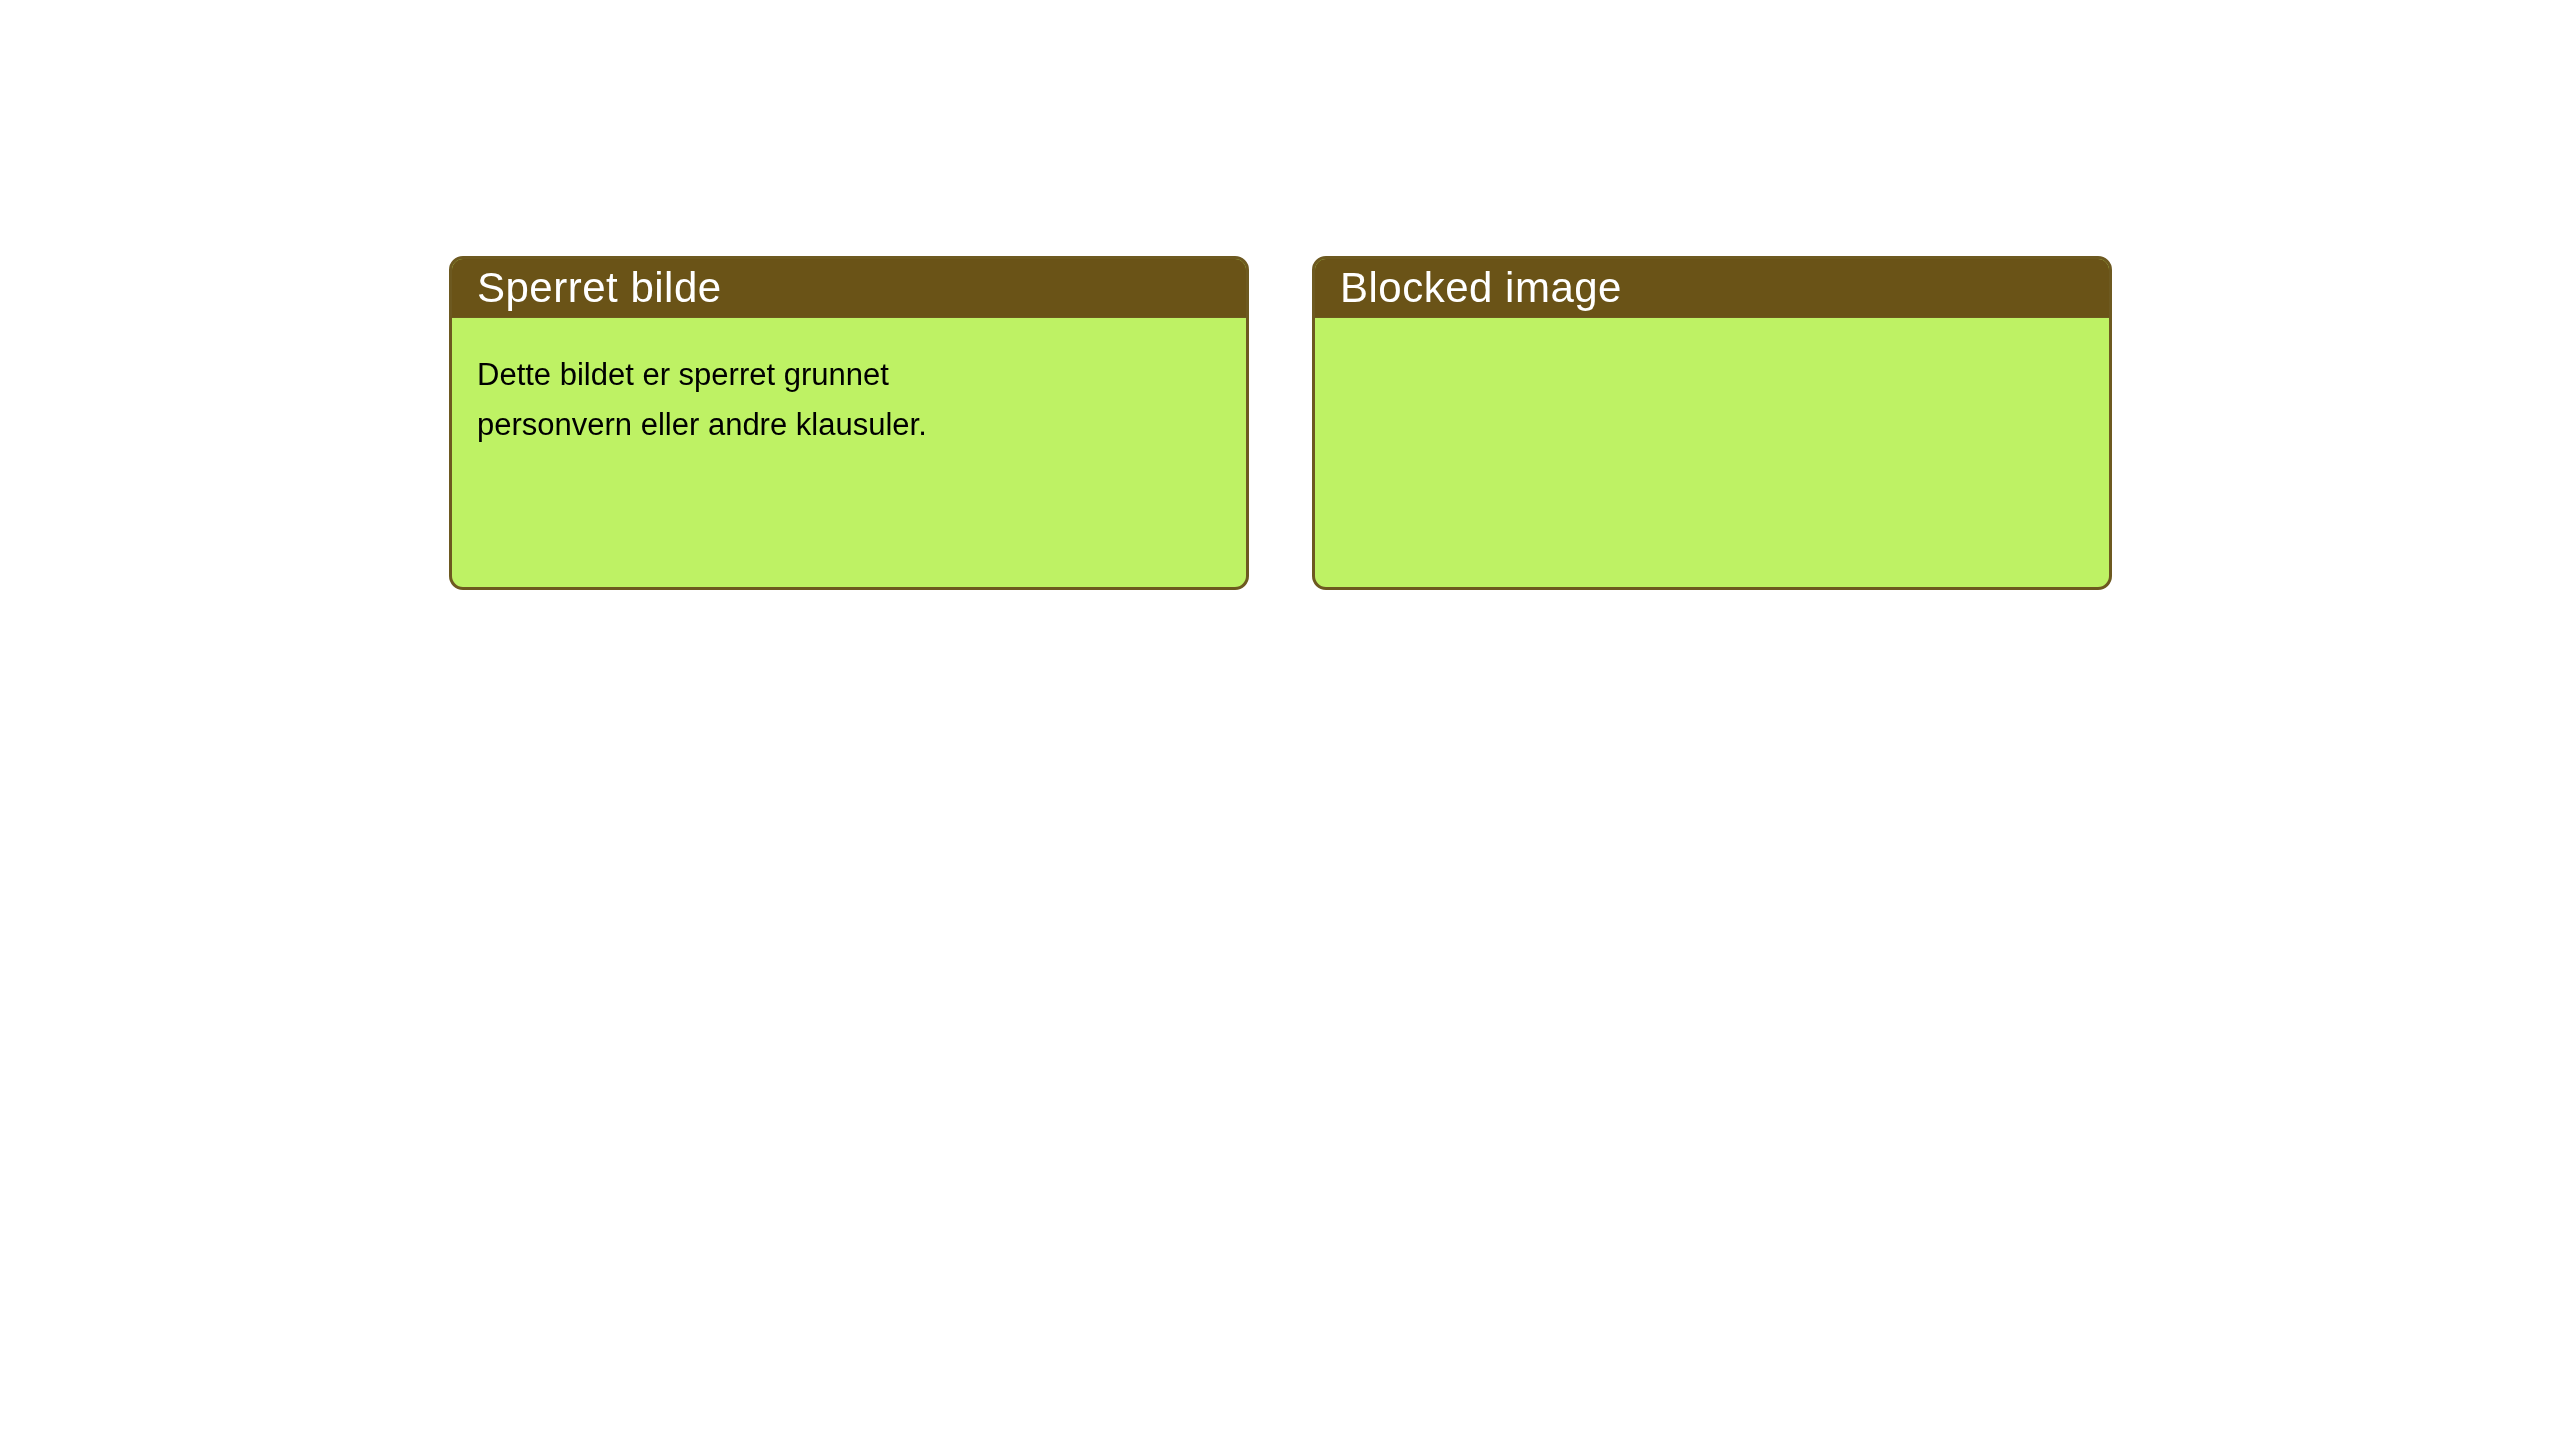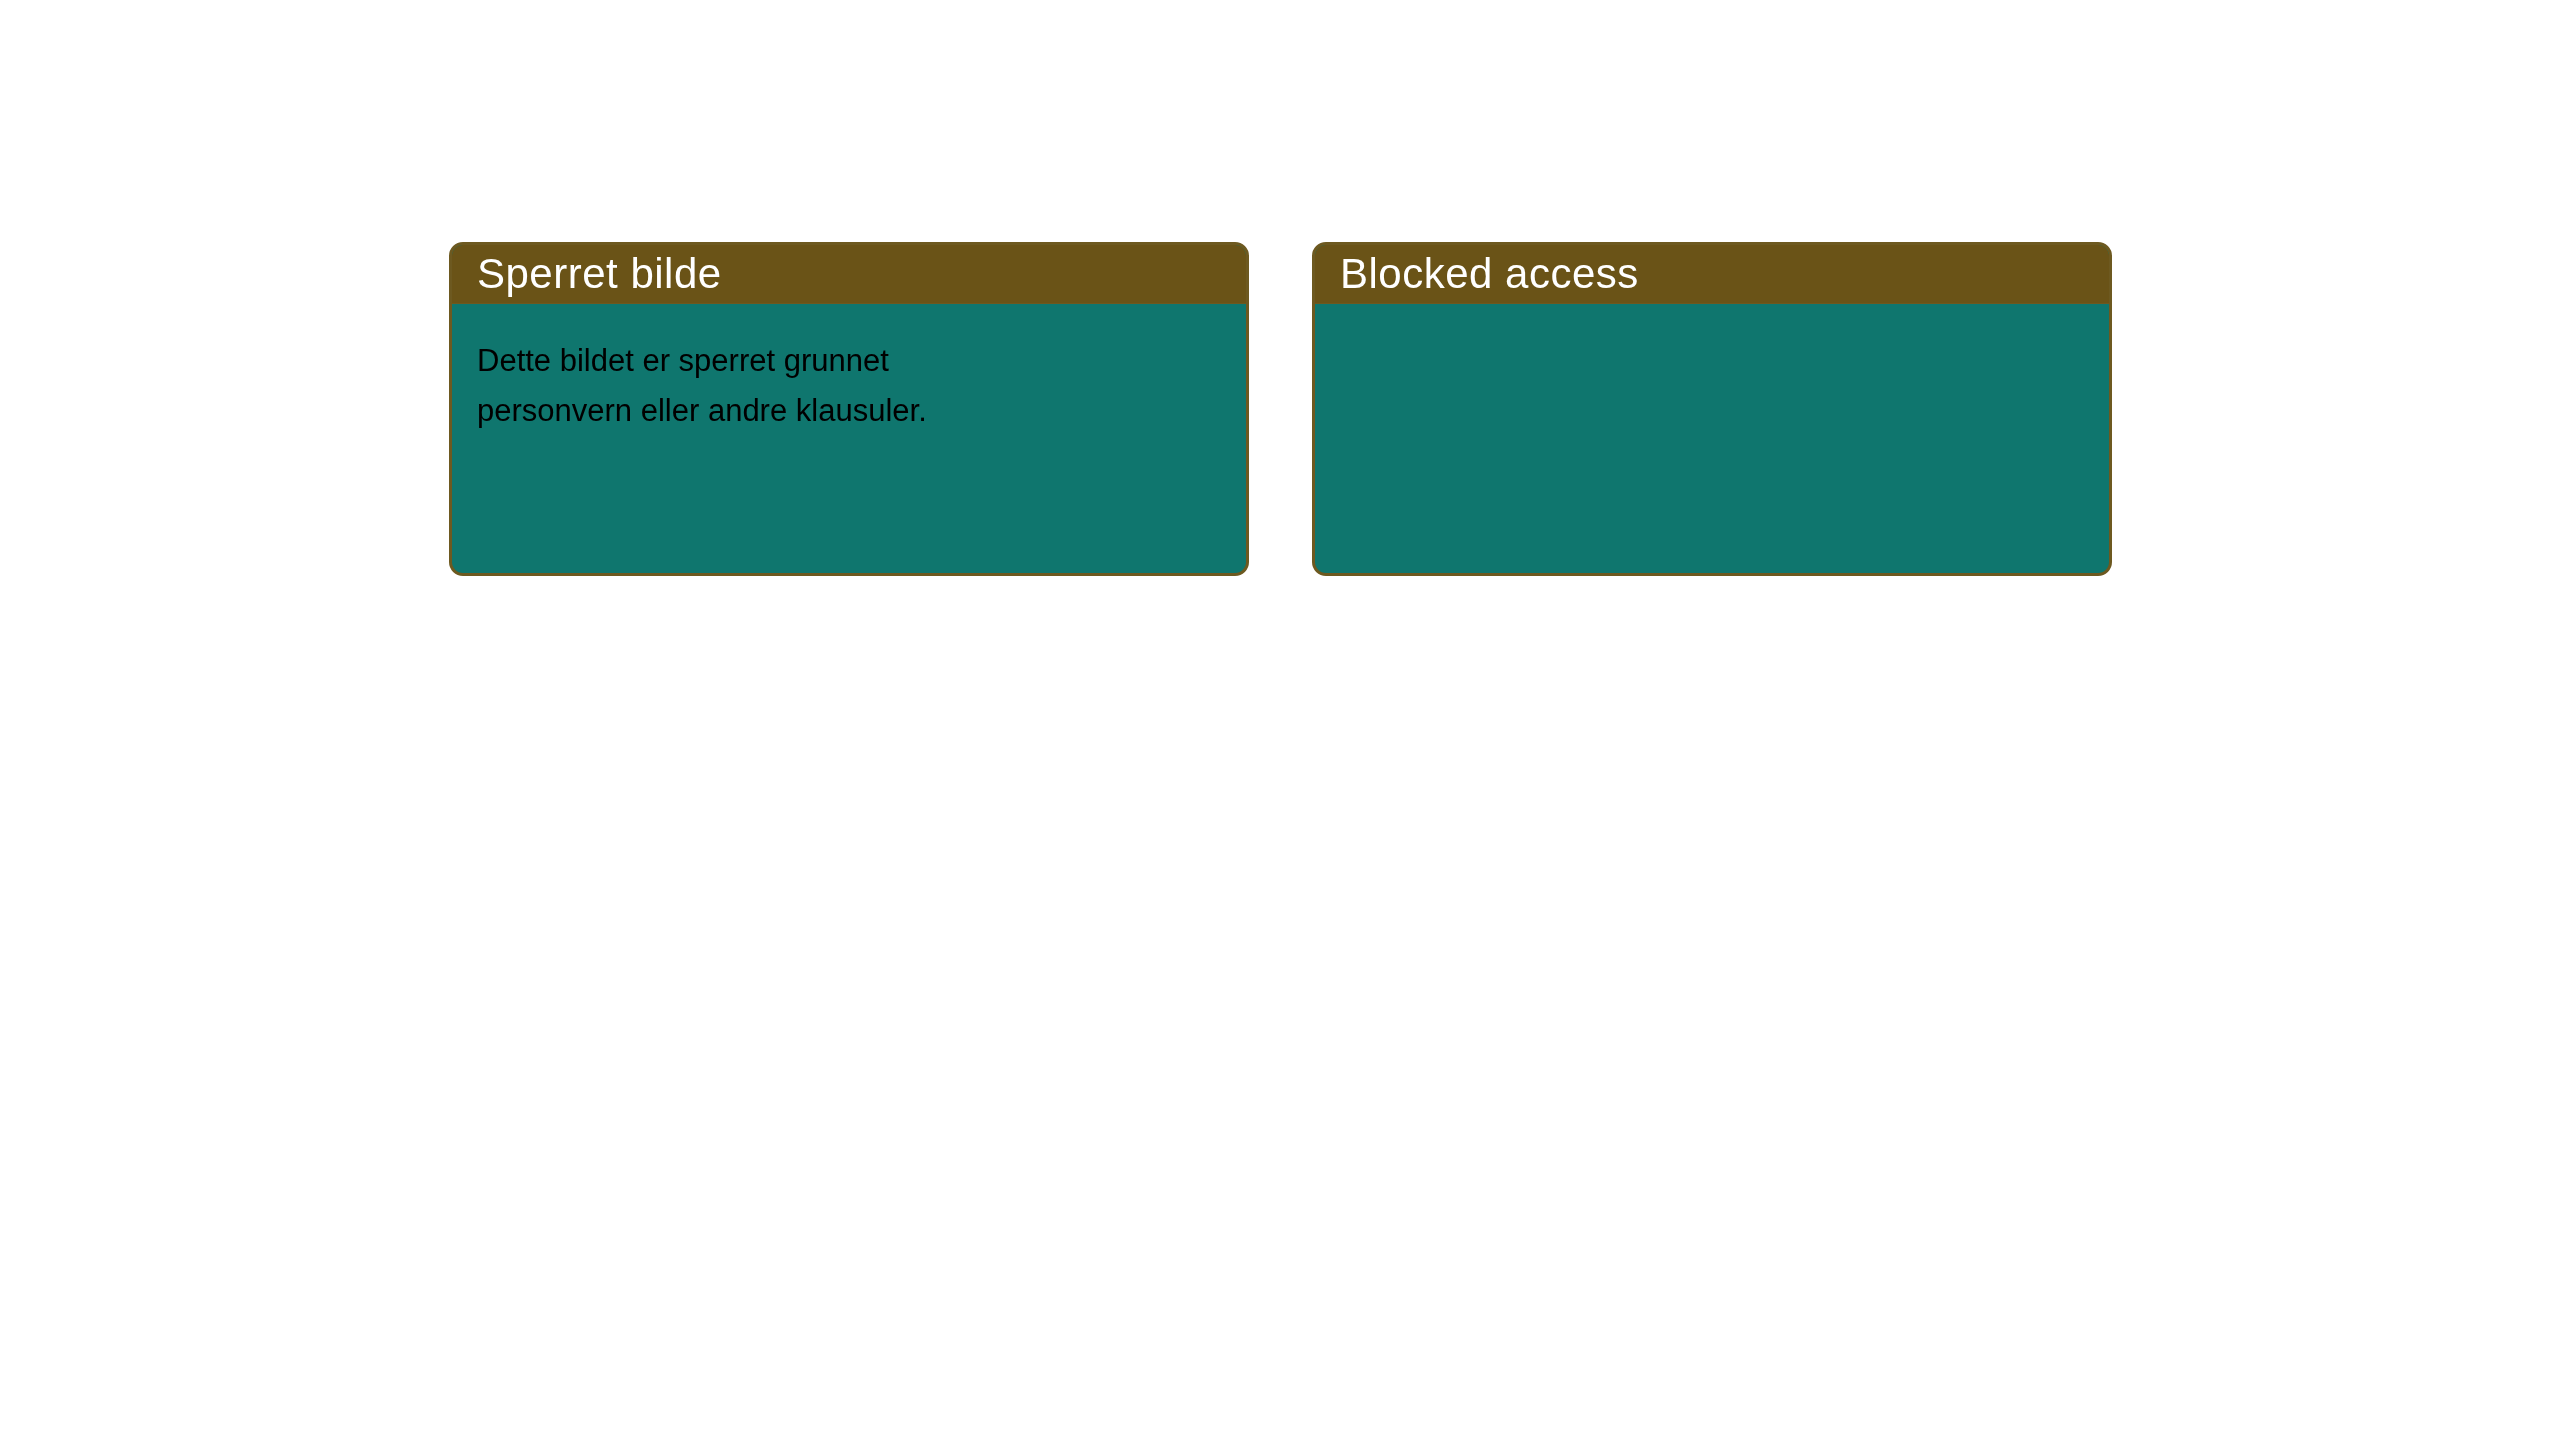--- a/index.html
+++ b/index.html
@@ -10,24 +10,24 @@
   .page {
     position: relative;
     width: 2560px;
     height: 1440px;
     background: #ffffff;
     font-family: "Liberation Sans", sans-serif;
     overflow: hidden;
   }
   .blocked-card {
     position: absolute;
-    top: 242px;
+    top: 256px;
     height: 334px;
     width: 800px;
-    background: #0f766e;
+    background: #bef264;
     border: 3px solid #6d5920;
     border-radius: 14px;
     overflow: hidden;
     box-sizing: border-box;
   }
   .blocked-card.card-left  { left: 449px; }
   .blocked-card.card-right { left: 1312px; }
   .card-header {
     height: 58px;
     background: #6a5317;
@@ -55,17 +55,17 @@
   <div class="blocked-card card-left">
     <div class="card-header">
       <span>Sperret bilde</span>
     </div>
     <div class="card-body">Dette bildet er sperret grunnet
 personvern eller andre klausuler.</div>
   </div>
 
   <div class="blocked-card card-right">
     <div class="card-header">
-      <span>Blocked access</span>
+      <span>Blocked image</span>
     </div>
   </div>
 
 </div>
 
 </body></html>

